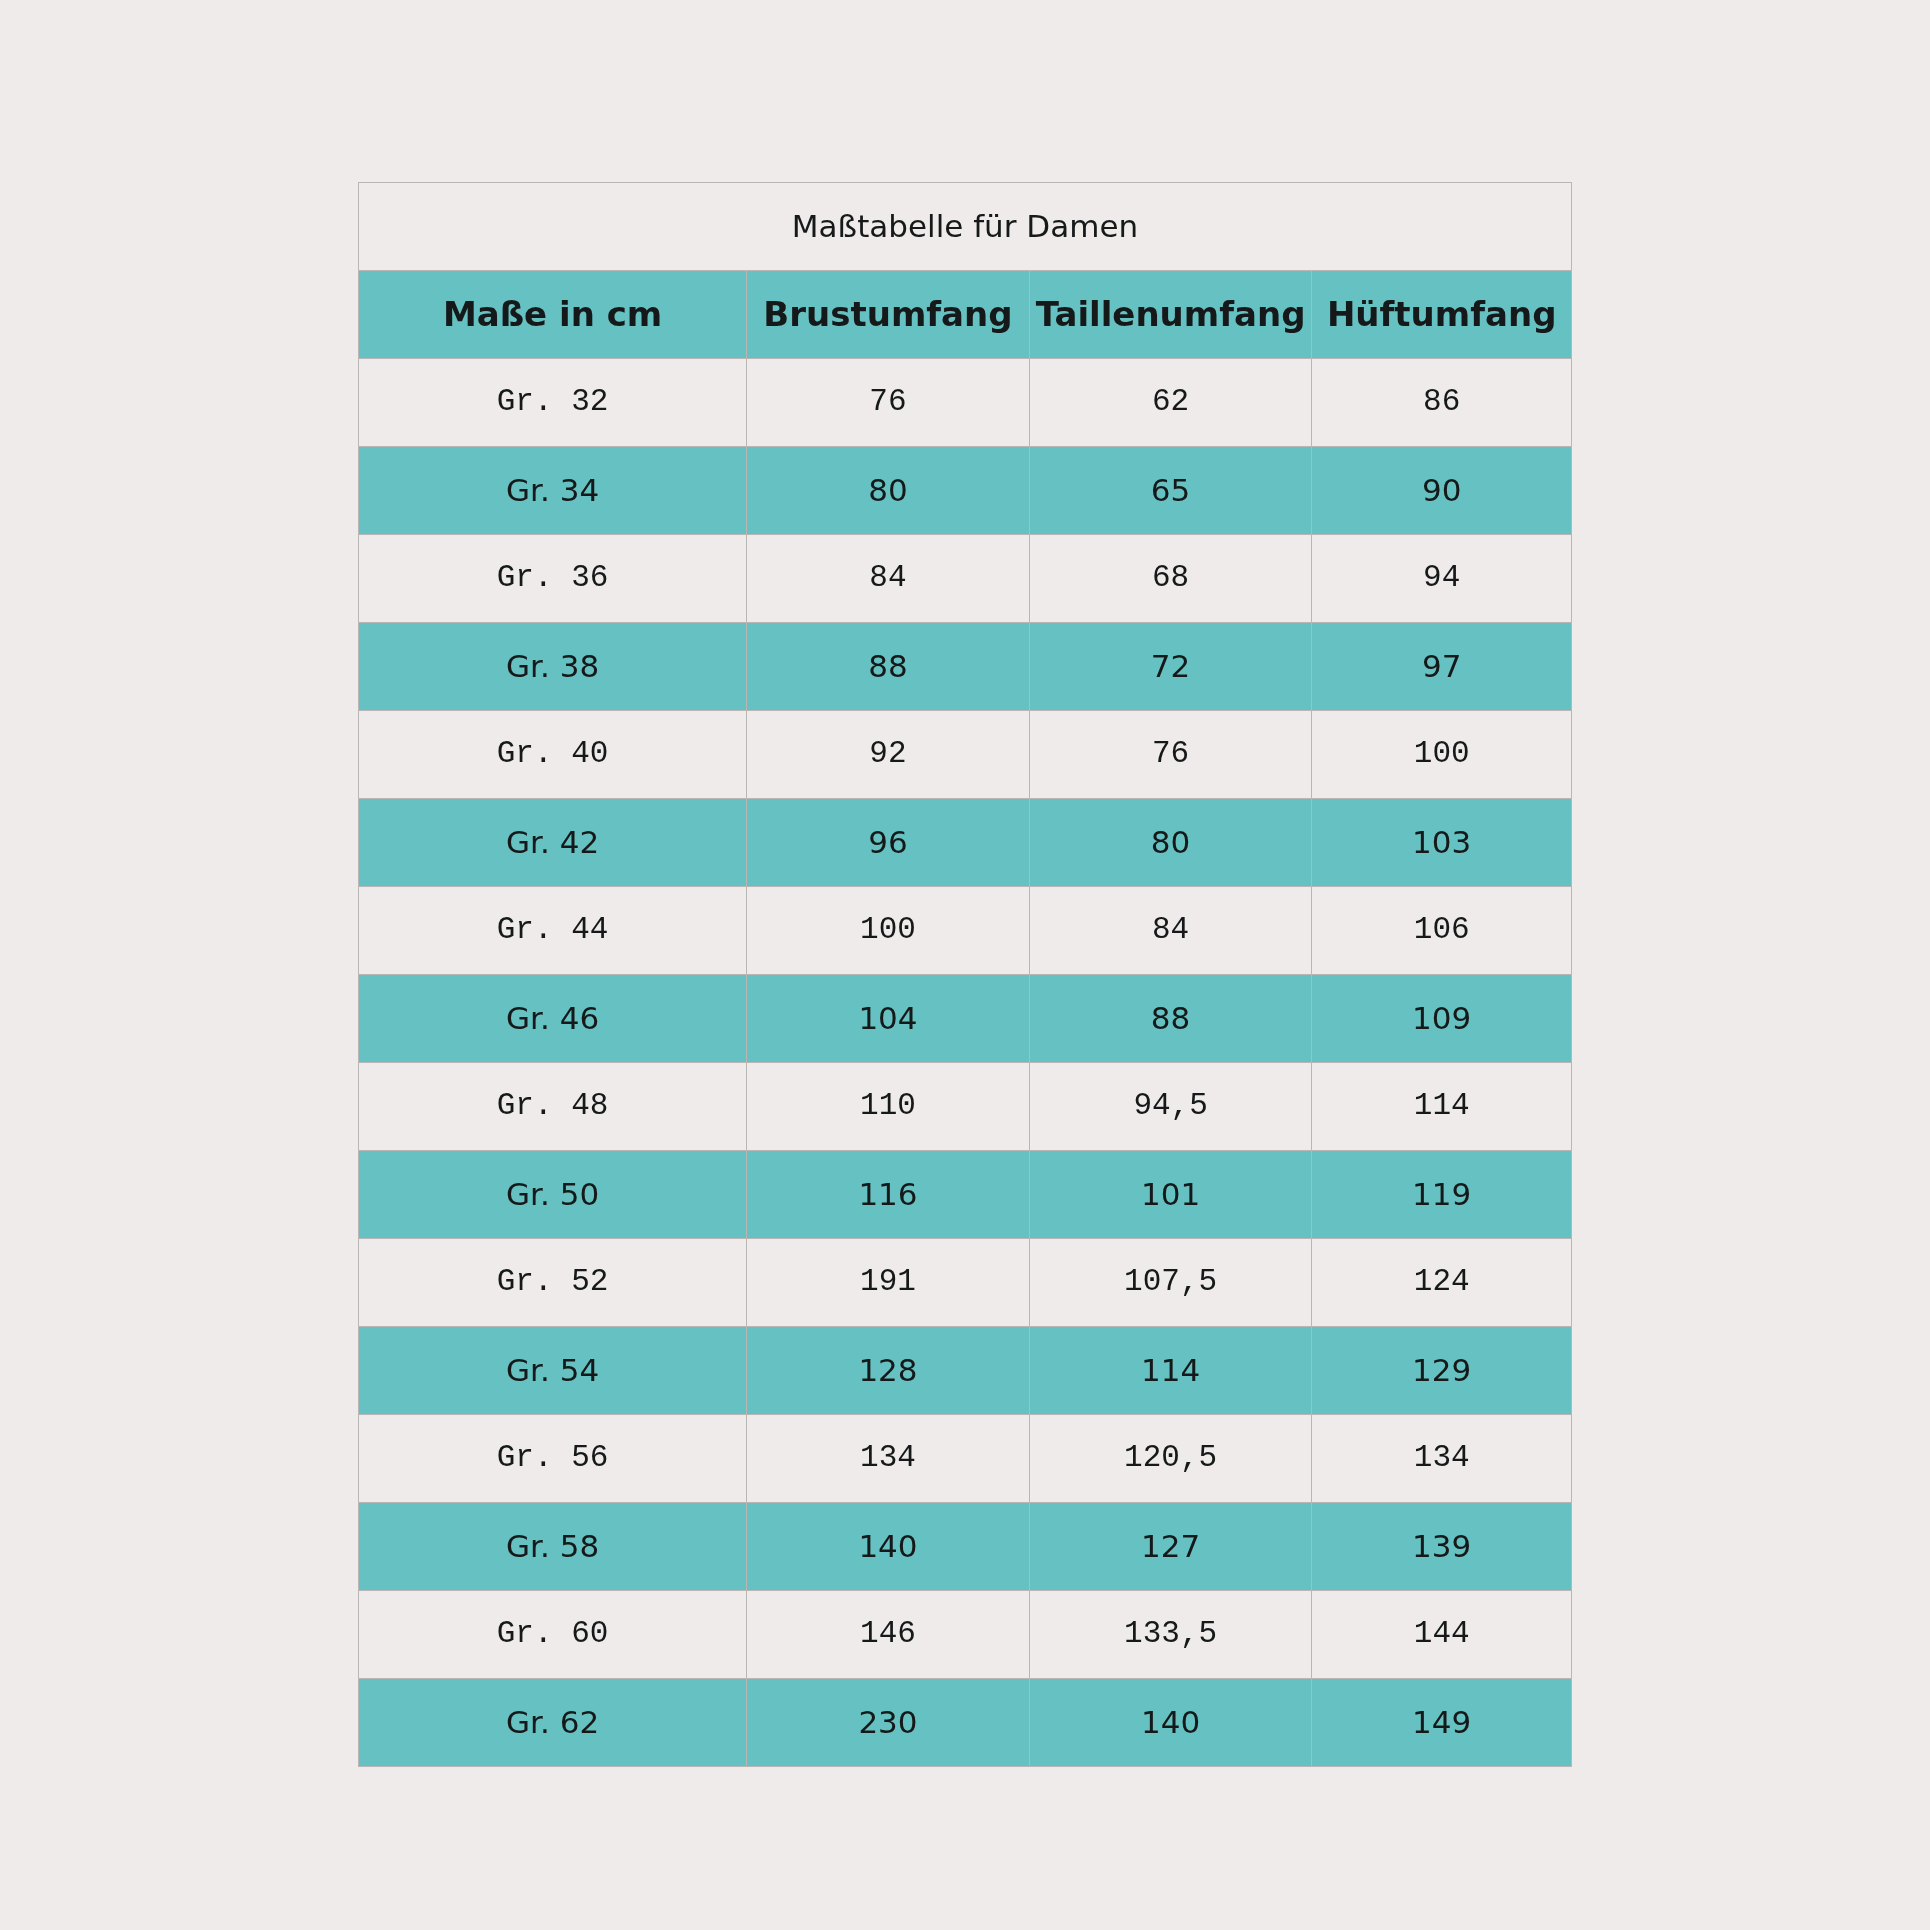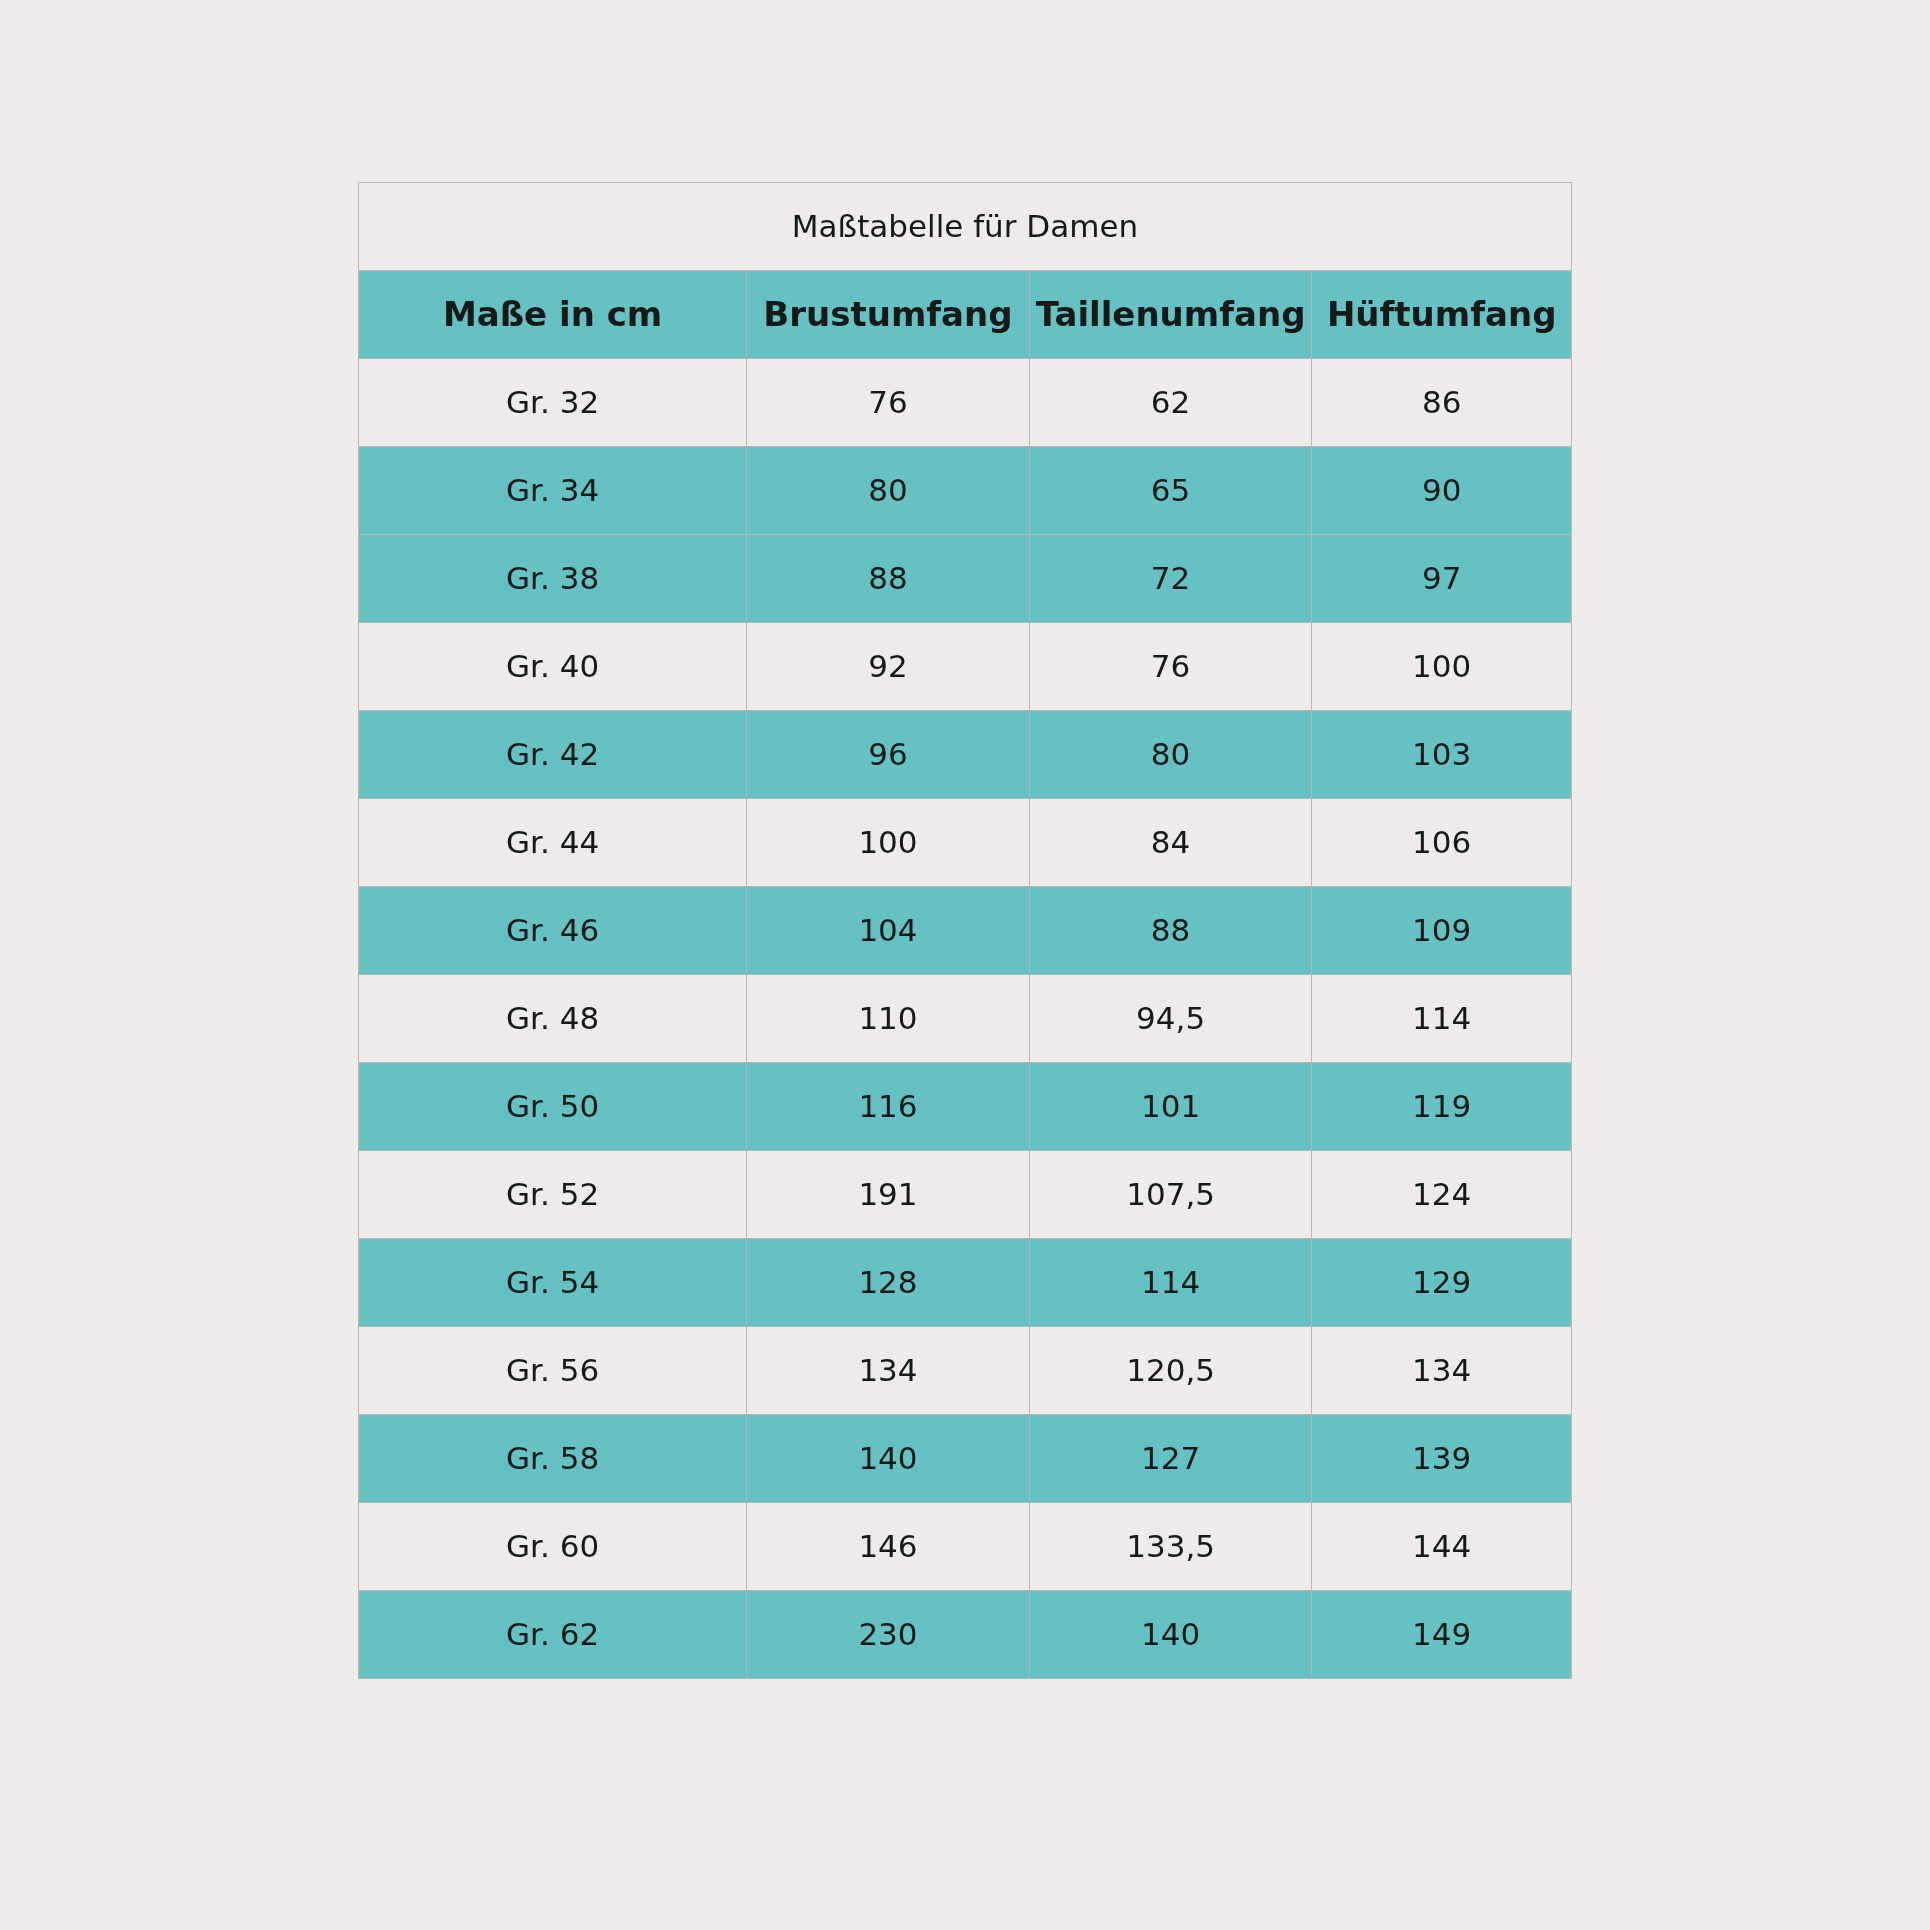--- a/index.html
+++ b/index.html
@@ -50,20 +50,21 @@
   }
   tr.header-row td {
     background: #66c2c2;
     height: 87px;
     font-size: 34px;
     border-top: 0.9px solid #b9b7b6;
     font-weight: bold;
   }
   tr.row-light td {
     background: #efebea;
+    font-family: Liberation Mono, monospace;
   }
   tr.row-teal td {
     background: #66c2c2;
   }
   col.c1 { width: 32%; }
   col.c2 { width: 23.3%; }
   col.c3 { width: 23.3%; }
   col.c4 { width: 21.4%; }
 </style>
 </head>
@@ -92,20 +93,26 @@
           <td>Gr. 32</td>
           <td>76</td>
           <td>62</td>
           <td>86</td>
         </tr>
         <tr class="row-teal">
           <td>Gr. 34</td>
           <td>80</td>
           <td>65</td>
           <td>90</td>
+        </tr>
+        <tr class="row-light">
+          <td>Gr. 36</td>
+          <td>84</td>
+          <td>68</td>
+          <td>94</td>
         </tr>
         <tr class="row-teal">
           <td>Gr. 38</td>
           <td>88</td>
           <td>72</td>
           <td>97</td>
         </tr>
         <tr class="row-light">
           <td>Gr. 40</td>
           <td>92</td>

